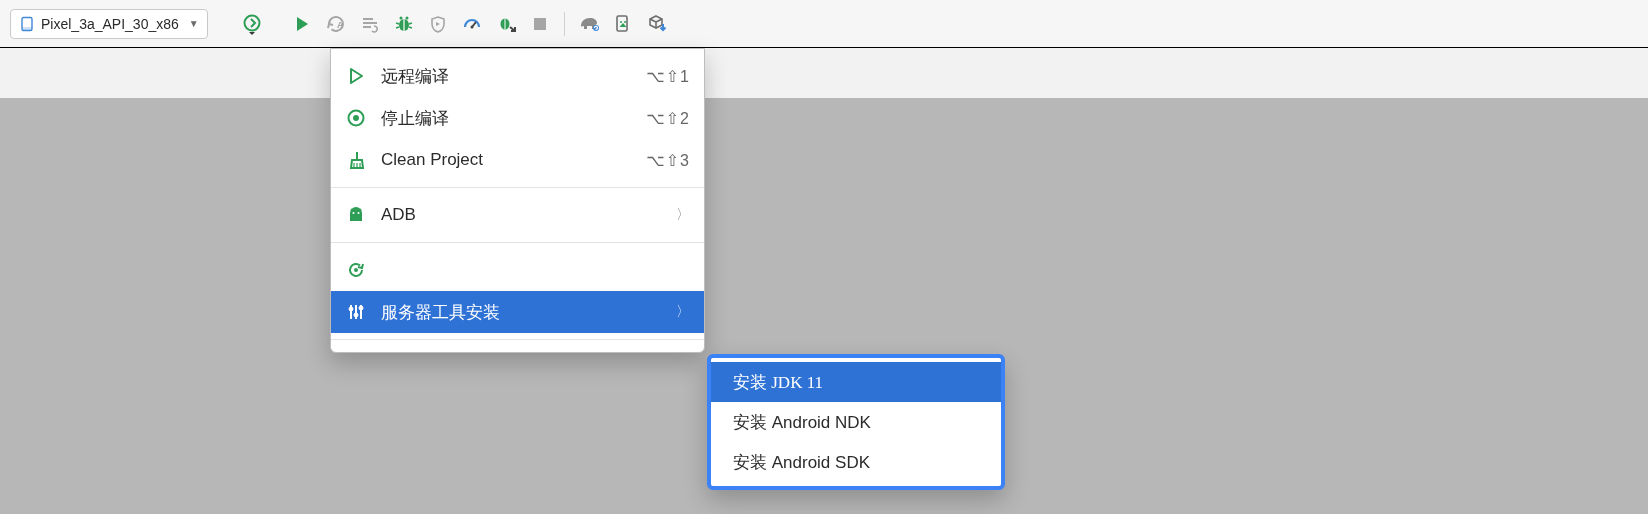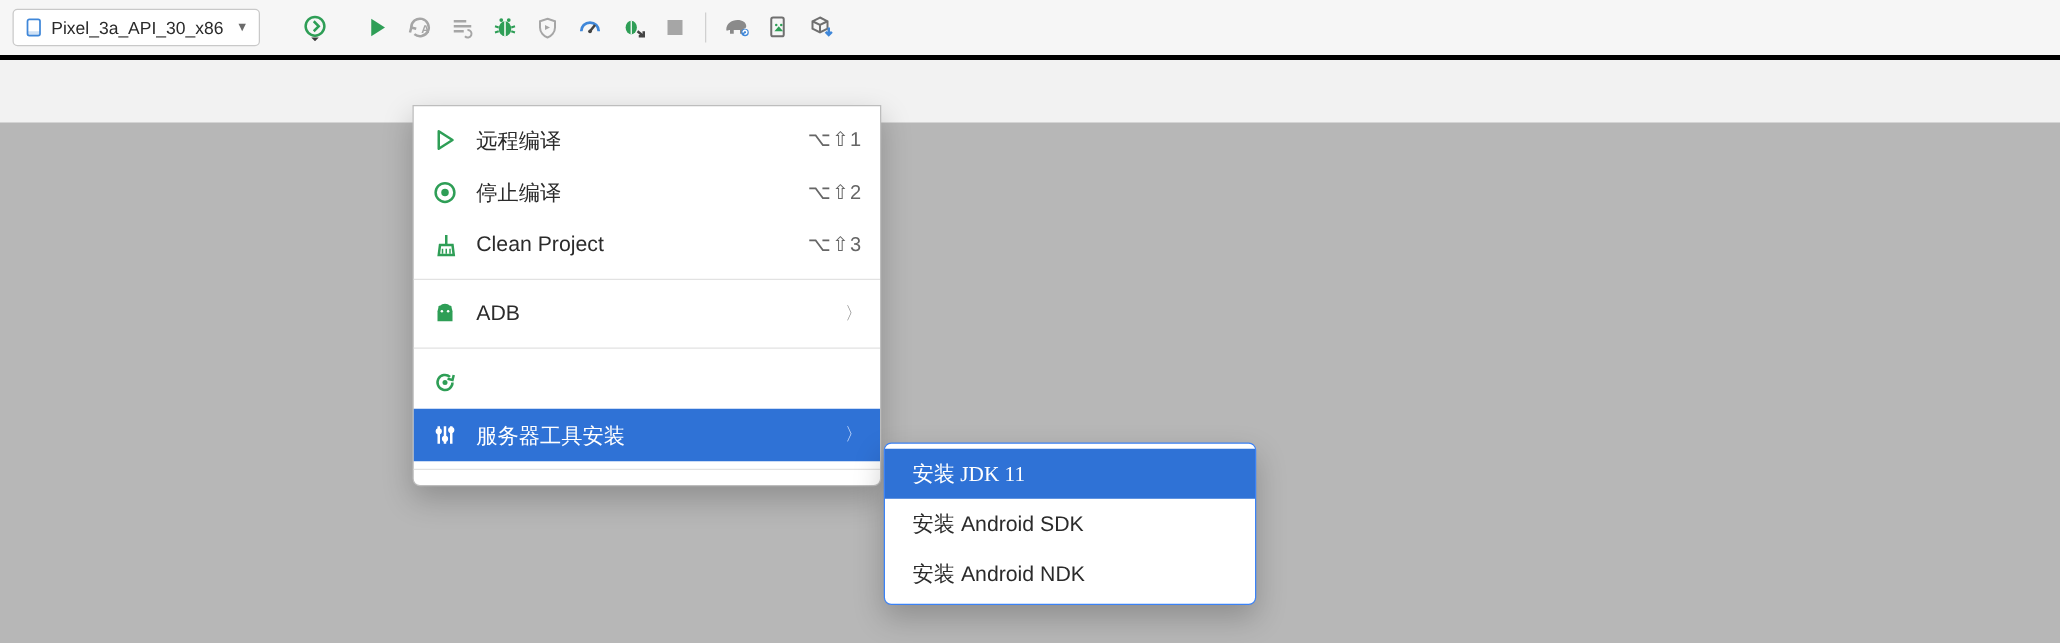--- a/index.html
+++ b/index.html
@@ -10,21 +10,21 @@
     width: 1648px;
     height: 514px;
     overflow: hidden;
     position: relative;
   }
   .toolbar {
     position: absolute;
     top: 0; left: 0; right: 0;
     height: 48px;
     background: #f6f6f6;
-    border-bottom: 4px solid #000000;
+    border-bottom: 1px solid #000000;
     display: flex;
     align-items: center;
     padding: 0 10px;
     gap: 6px;
   }
   .device-select {
     display: flex;
     align-items: center;
     height: 30px;
     padding: 0 8px;
@@ -59,21 +59,20 @@
   .menu {
     position: absolute;
     top: 48px;
     left: 330px;
     width: 375px;
     background: #ffffff;
     border: 1px solid #bdbdbd;
     border-radius: 0 0 6px 6px;
     box-shadow: 0 10px 24px rgba(0,0,0,0.22);
     padding: 6px 0;
-    margin-top: 36px;
   }
   .menu-item {
     display: flex;
     align-items: center;
     height: 42px;
     padding: 0 14px 0 14px;
     gap: 14px;
     color: #2b2b2b;
     font-size: 17px;
   }
@@ -103,21 +102,21 @@
     height: 1px;
     background: #e2e2e2;
     margin: 6px 0;
   }
   .submenu {
     position: absolute;
     top: 354px;
     left: 707px;
     width: 298px;
     background: #ffffff;
-    border: 1px solid #3b82f6;
+    border: 4px solid #3b82f6;
     border-radius: 6px;
     box-shadow: 0 10px 24px rgba(0,0,0,0.22);
     padding: 4px 0;
   }
   .submenu .menu-item {
     height: 40px;
     padding-left: 22px;
     font-size: 17px;
   }
   .submenu .menu-item .mi-label { flex:1; }
@@ -312,18 +311,18 @@
 
   <div class="menu-sep"></div>
 
 </div>
 
 <div class="submenu">
   <div class="menu-item selected">
     <span class="mi-label">安装 JDK 11</span>
   </div>
   <div class="menu-item">
+    <span class="mi-label">安装 Android NDK</span>
+  </div>
+  <div class="menu-item">
     <span class="mi-label">安装 Android SDK</span>
   </div>
-  <div class="menu-item">
-    <span class="mi-label">安装 Android NDK</span>
-  </div>
 </div>
 
 </body></html>

